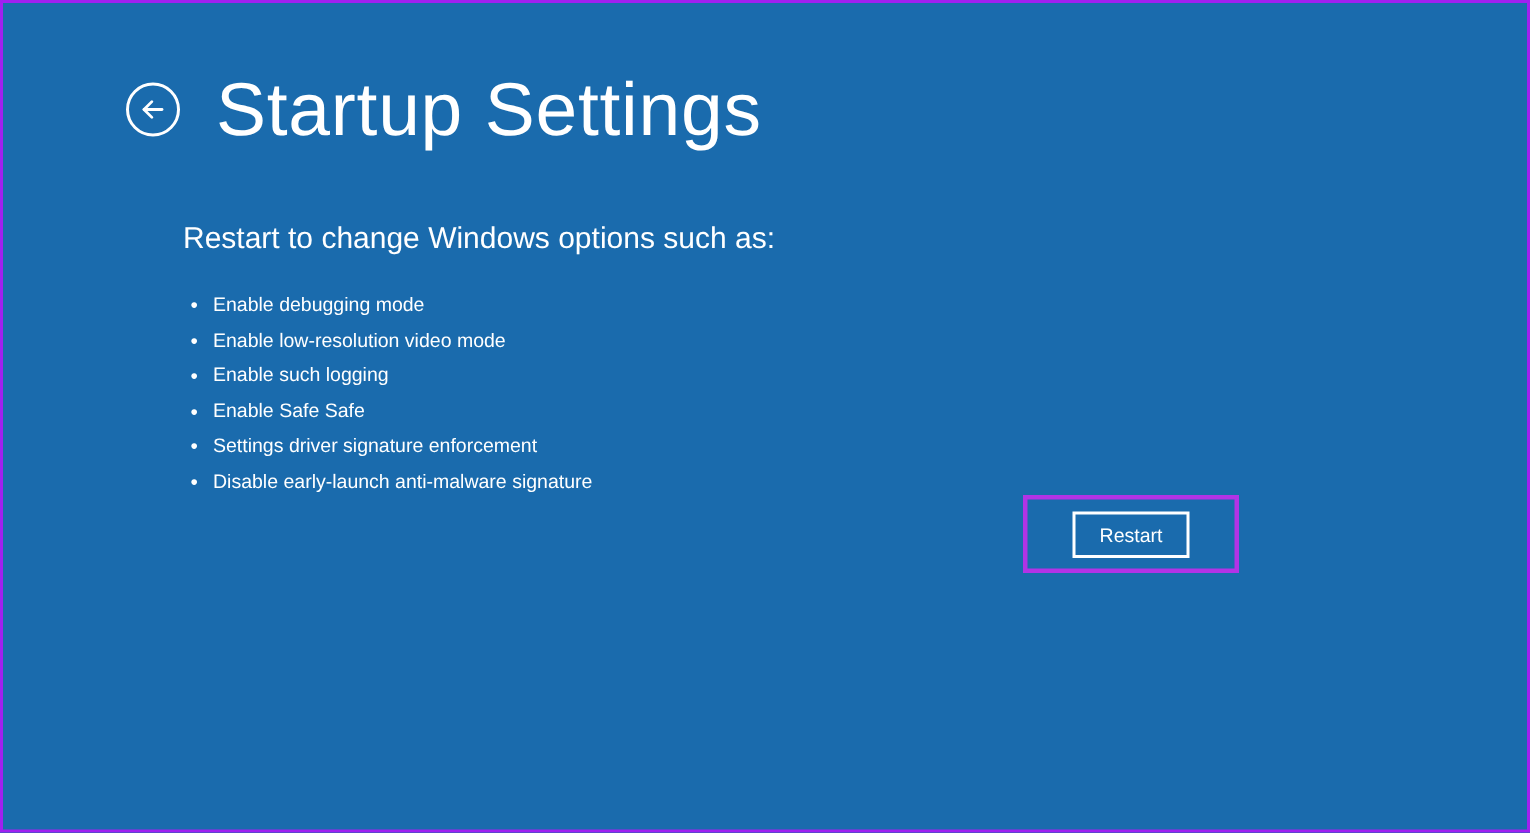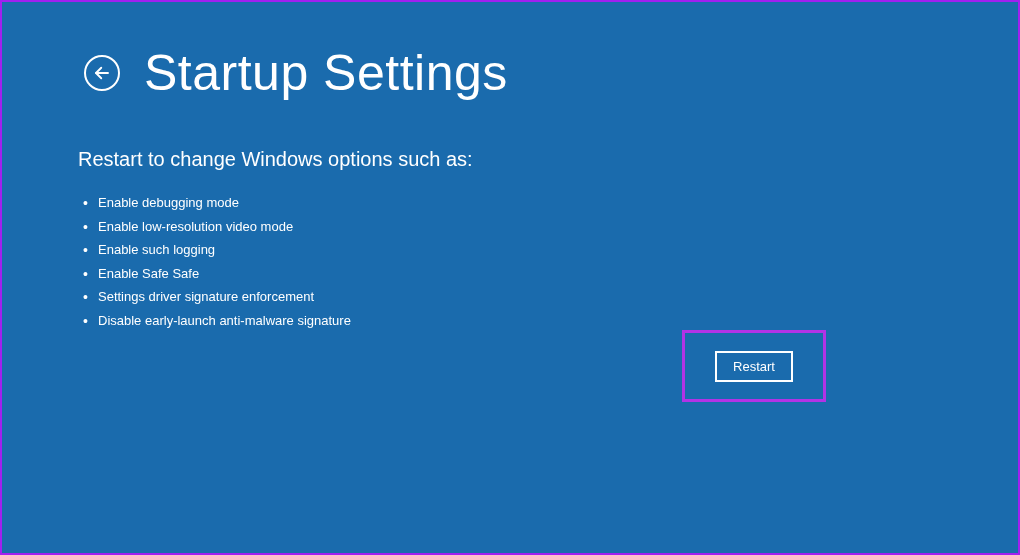--- a/index.html
+++ b/index.html
@@ -38,21 +38,21 @@
     .back-arrow-svg {
       width: 18px;
       height: 18px;
     }
     .title {
       font-size: 50px;
       font-weight: 300;
       letter-spacing: 0.5px;
     }
     .content {
-      padding-left: 76px;
+      padding-left: 120px;
       padding-top: 46px;
     }
     .subtitle {
       font-size: 20px;
       font-weight: 300;
     }
     .options-list {
       list-style: none;
       padding-top: 22px;
       padding-left: 20px;
@@ -69,21 +69,21 @@
       content: "•";
       position: absolute;
       left: -15px;
       font-size: 14px;
     }
     .restart-area {
       position: absolute;
       left: 680px;
       top: 328px;
       width: 144px;
-      height: 72px;
+      height: 52px;
       border: 3px solid #b233e6;
       display: flex;
       align-items: center;
       justify-content: center;
     }
     .restart-button {
       border: 2px solid #ffffff;
       background: transparent;
       color: #ffffff;
       font-size: 13px;

